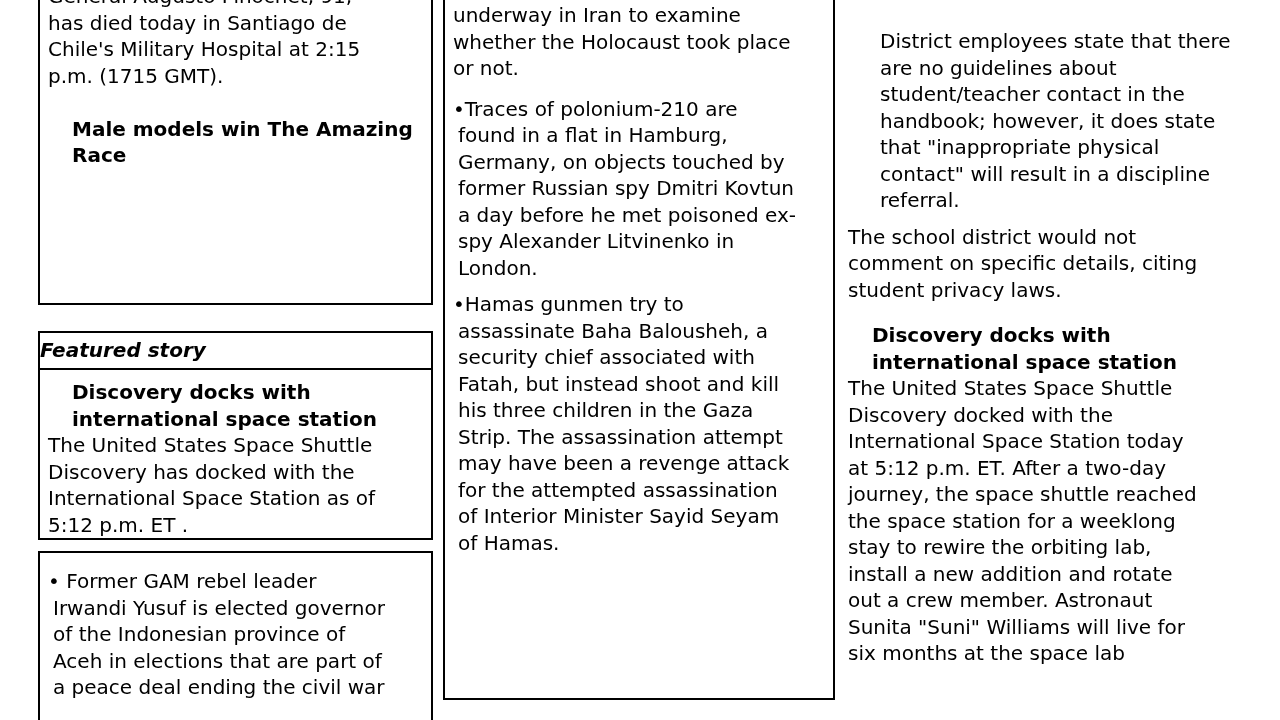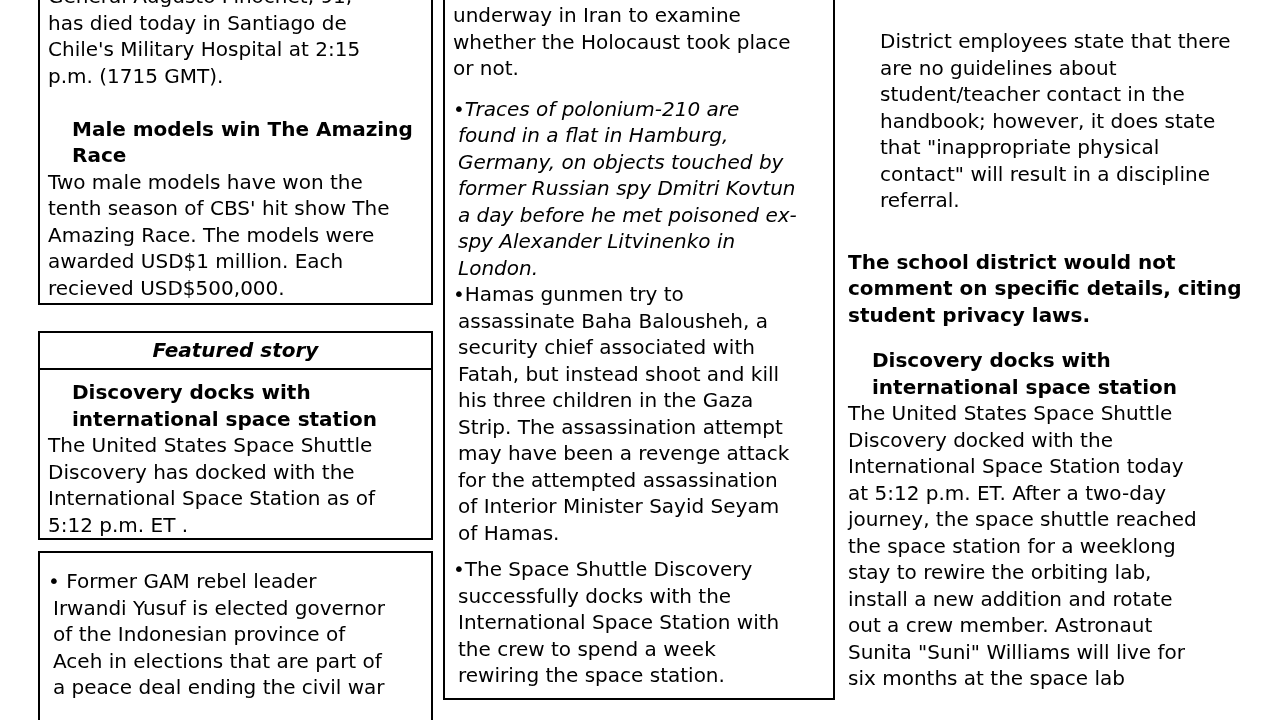--- a/index.html
+++ b/index.html
@@ -20,21 +20,21 @@
     border: 2px solid #000000;
     background: #ffffff;
     overflow: hidden;
   }
   .prelines { white-space: pre-line; }
   .bold { font-weight: bold; margin-left: 24px; }
   .box-header {
     border-bottom: 2px solid #000000;
     height: 37px;
     line-height: 35px;
-    text-align: center;
+    text-align: left;
     font-weight: bold;
     font-style: italic;
   }
   .bullet-item {
     padding-left: 5px;
     text-indent: -5px;
   }
 
   
   #news-box {
@@ -55,49 +55,44 @@
     width: 395px; height: 300px;
   }
   #wiki-box .box-body { padding: 15px 8px 0 8px; }
 
   
   #middle-box {
     left: 443px; top: -10px;
     width: 392px; height: 710px;
     padding: 10px 8px 0 8px;
   }
-  #middle-box .news-item-1 { margin-top: 14px; font-style: italic; }
-  #middle-box .news-item-2 { }
+  #middle-box .news-item-1 { margin-top: 14px; }
+  #middle-box .news-item-2 { margin-top: 10px; }
   #middle-box .news-item-3 { margin-top: 10px; }
 
   
   #right-column {
     position: absolute;
     left: 848px; top: 0;
     width: 400px;
   }
   #right-column .para-2 { margin-top: 28px; margin-left: 32px; }
-  #right-column .para-3 { margin-top: 35px; font-weight: bold; }
+  #right-column .para-3 { margin-top: 10px; }
   #right-column .story-heading { margin-top: 19px; }
 </style>
 </head>
 <body>
 
 <div class="box" id="news-box">
   <div class="prelines">General Augusto Pinochet, 91,
 has died today in Santiago de
 Chile's Military Hospital at 2:15
 p.m. (1715 GMT).</div>
   <div class="prelines bold heading-gap">Male models win The Amazing
 Race</div>
-  <div class="prelines">Two male models have won the
-tenth season of CBS' hit show The
-Amazing Race. The models were
-awarded USD$1 million. Each
-recieved USD$500,000.</div>
 </div>
 
 <div class="box" id="featured-box">
   <div class="box-header">Featured story</div>
   <div class="box-body">
     <div class="prelines bold">Discovery docks with
 international space station</div>
     <div class="prelines">The United States Space Shuttle
 Discovery has docked with the
 International Space Station as of
@@ -129,25 +124,20 @@
   <div class="prelines bullet-item news-item-2">•Hamas gunmen try to
 assassinate Baha Balousheh, a
 security chief associated with
 Fatah, but instead shoot and kill
 his three children in the Gaza
 Strip. The assassination attempt
 may have been a revenge attack
 for the attempted assassination
 of Interior Minister Sayid Seyam
 of Hamas.</div>
-  <div class="prelines bullet-item news-item-3">•The Space Shuttle Discovery
-successfully docks with the
-International Space Station with
-the crew to spend a week
-rewiring the space station.</div>
 </div>
 
 <div id="right-column">
   <div class="prelines para-2">District employees state that there
 are no guidelines about
 student/teacher contact in the
 handbook; however, it does state
 that "inappropriate physical
 contact" will result in a discipline
 referral.</div>

